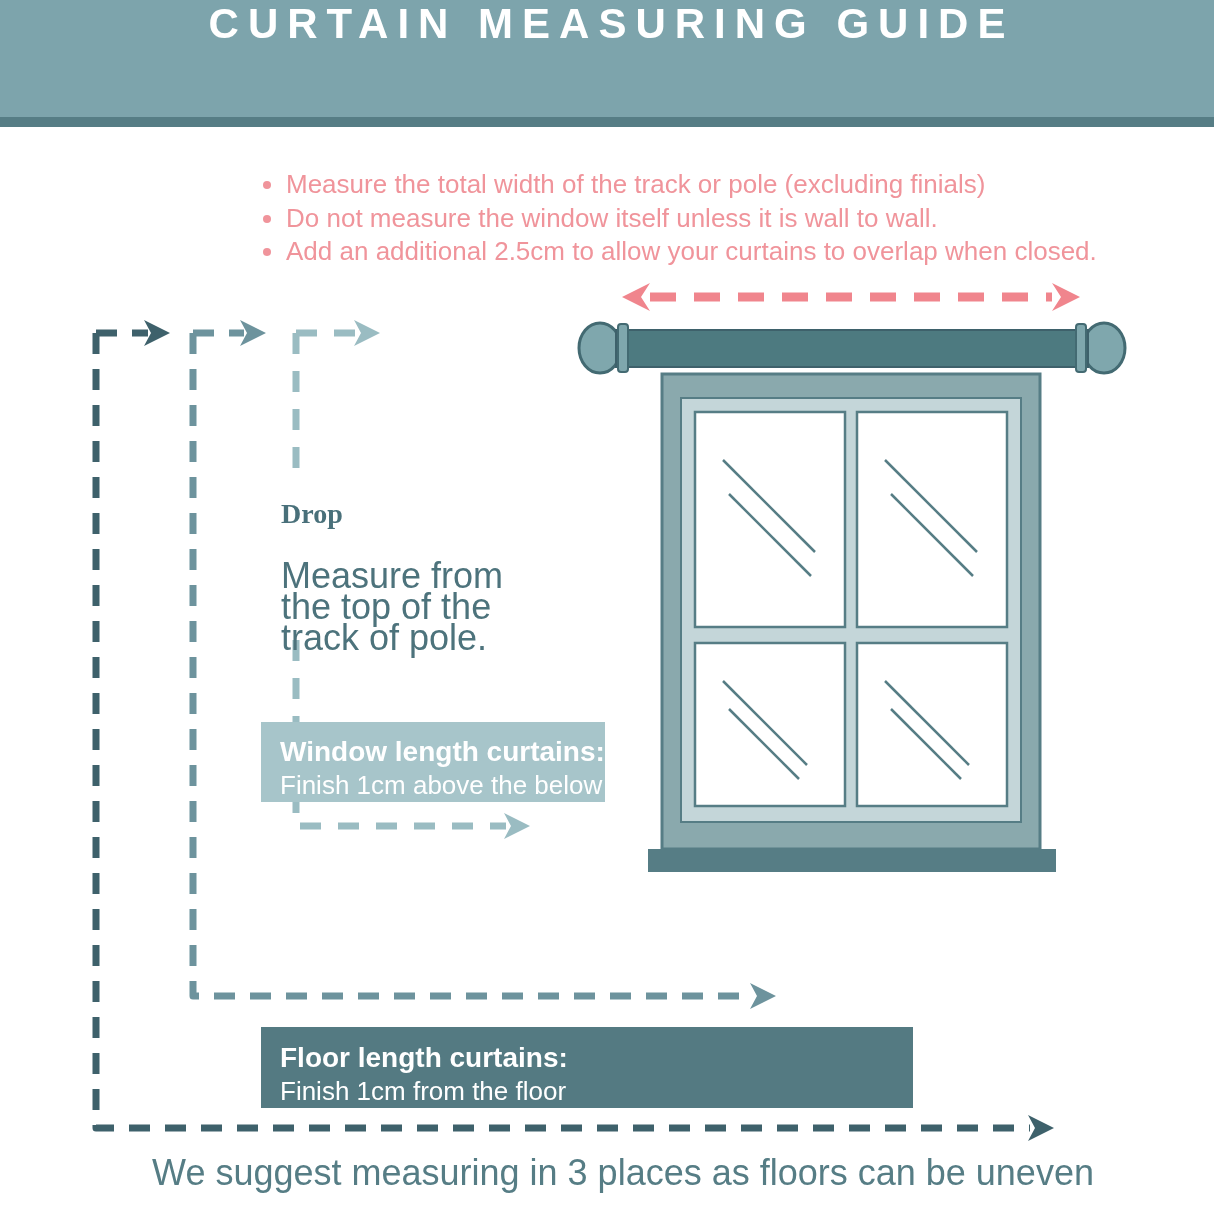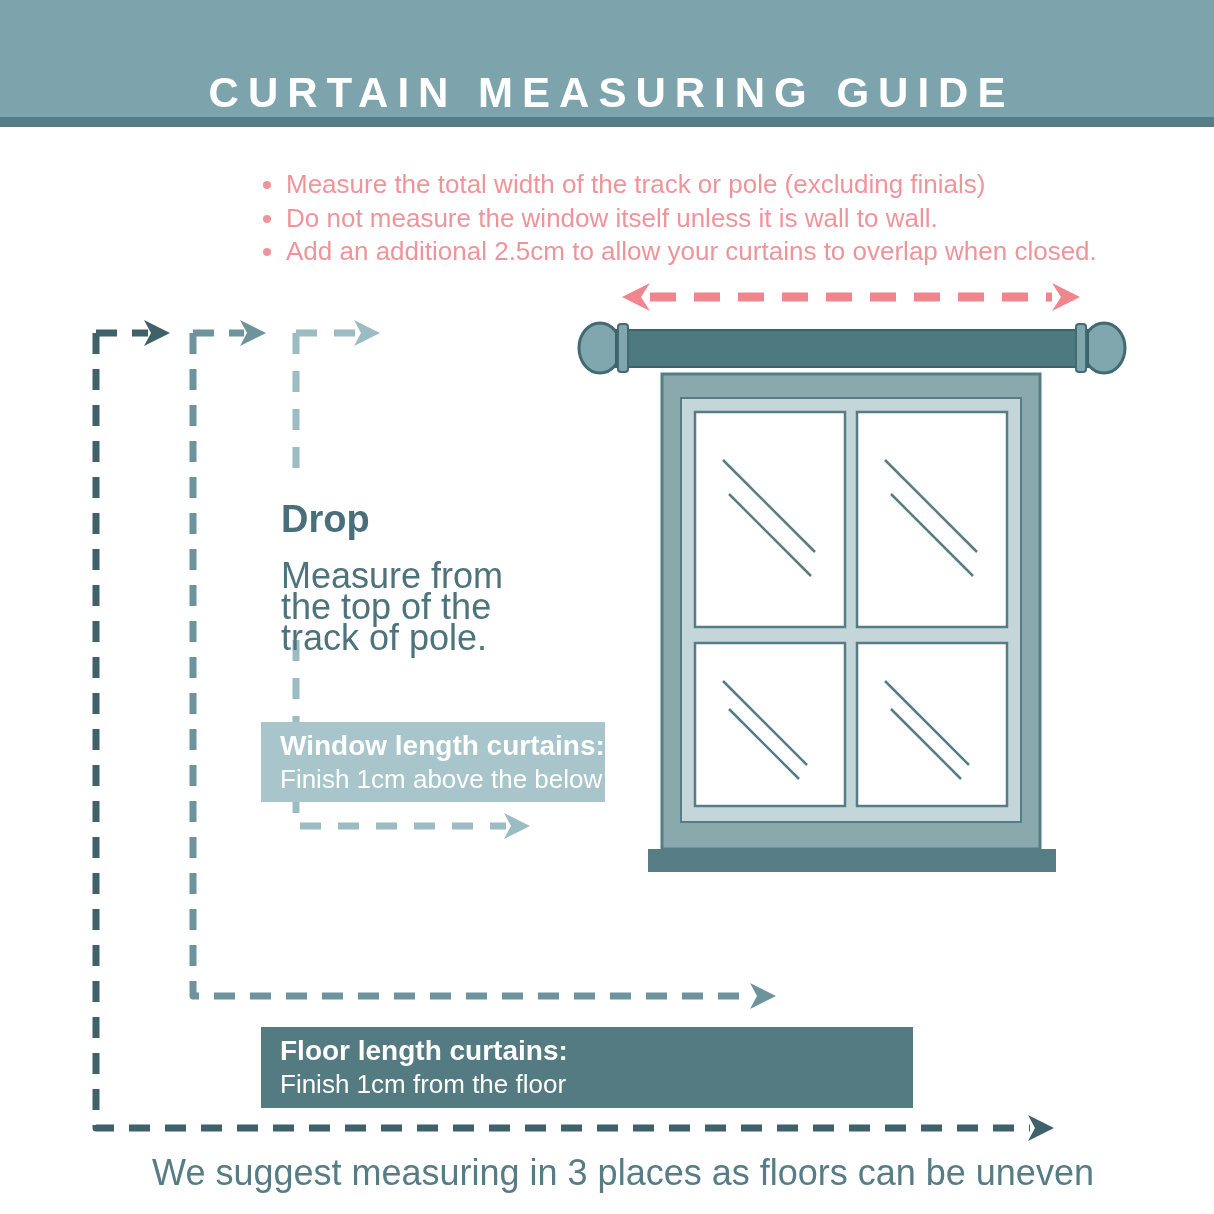--- a/index.html
+++ b/index.html
@@ -3,21 +3,21 @@
 <meta charset="utf-8">
 <style>
   html,body{margin:0;padding:0;background:#ffffff;}
   .canvas{
     position:relative;width:1214px;height:1214px;background:#ffffff;
     font-family:"Liberation Sans", sans-serif;overflow:hidden;
   }
   
   .banner{
     position:absolute;left:0;top:0;width:1214px;height:117px;
-    background:#7da4ac;display:flex;align-items:flex-end;justify-content:center;
+    background:#7da4ac;display:flex;align-items:flex-start;justify-content:center;
   }
   .banner-strip{
     position:absolute;left:0;top:117px;width:1214px;height:10px;background:#567d85;
   }
   .page-title{
     color:#ffffff;font-weight:bold;font-size:42px;letter-spacing:9px;
     white-space:nowrap;text-indent:9px;
   }
   
   .cw-heading{
@@ -26,30 +26,30 @@
   }
   
   .tips{
     position:absolute;left:242px;top:168px;width:960px;margin:0;
     padding:0 0 0 44px;color:#f0949b;font-size:26px;list-style:disc;
   }
   .tips li{line-height:33.5px;}
   
   .drop-heading{
     position:absolute;left:281px;top:498px;color:#49707a;
-    font-weight:bold;font-size:38px;
+    font-weight:bold;font-size:28px;font-family:Liberation Serif, serif;
   }
   .drop-desc{
     position:absolute;left:281px;top:560px;width:272px;color:#4d737c;
     font-size:36px;line-height:31px;
   }
   
   .lenbox{
     position:absolute;box-sizing:border-box;color:#ffffff;
-    display:flex;flex-direction:column;justify-content:center;
+    display:flex;flex-direction:column;justify-content:flex-end;
     padding-left:19px;z-index:3;
   }
   .lenbox .t{font-weight:bold;font-size:28px;line-height:34px;}
   .lenbox .s{font-size:26px;line-height:33px;}
   .box-window{left:261px;top:722px;width:344px;height:80px;background:#a7c5ca;}
   .box-mid{left:261px;top:880px;width:540px;height:78px;background:#7aa2ac;}
   .box-floor{left:261px;top:1027px;width:652px;height:81px;background:#547a82;}
   
   .footer-note{
     position:absolute;left:16px;top:1152px;width:1214px;text-align:center;

